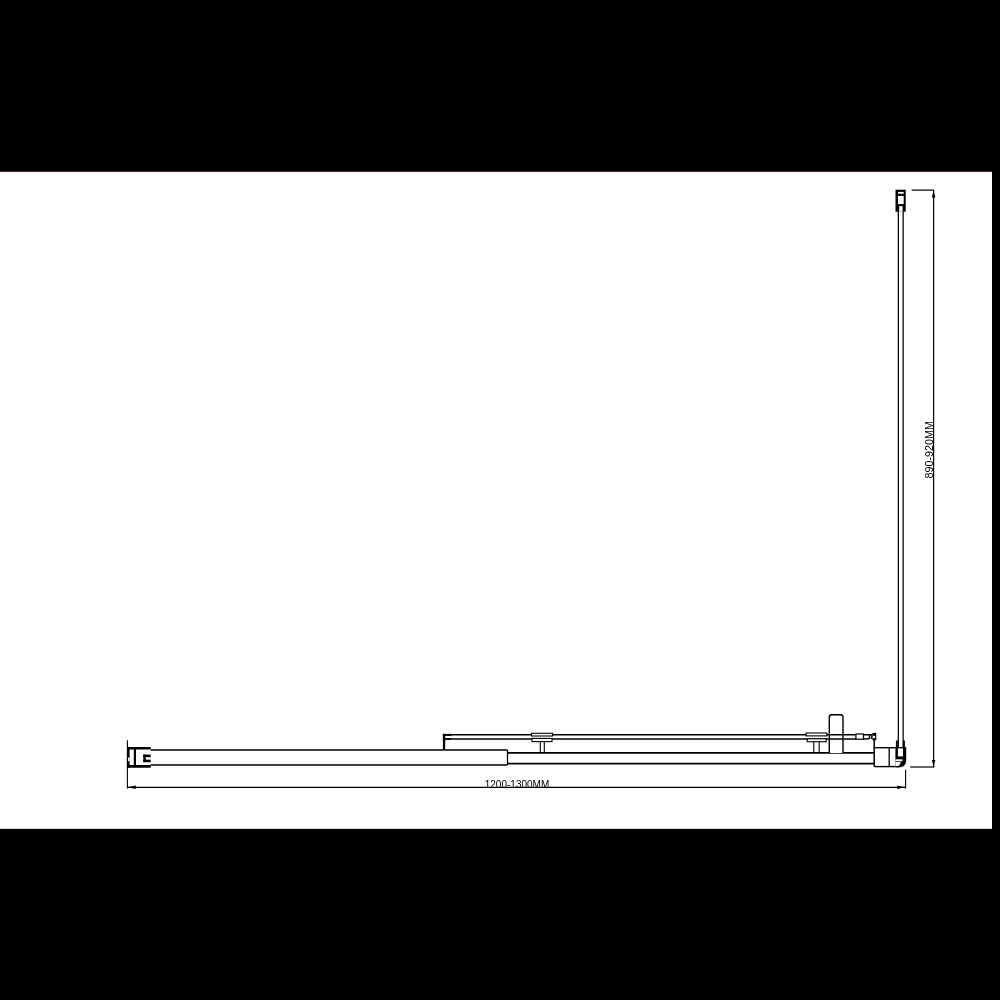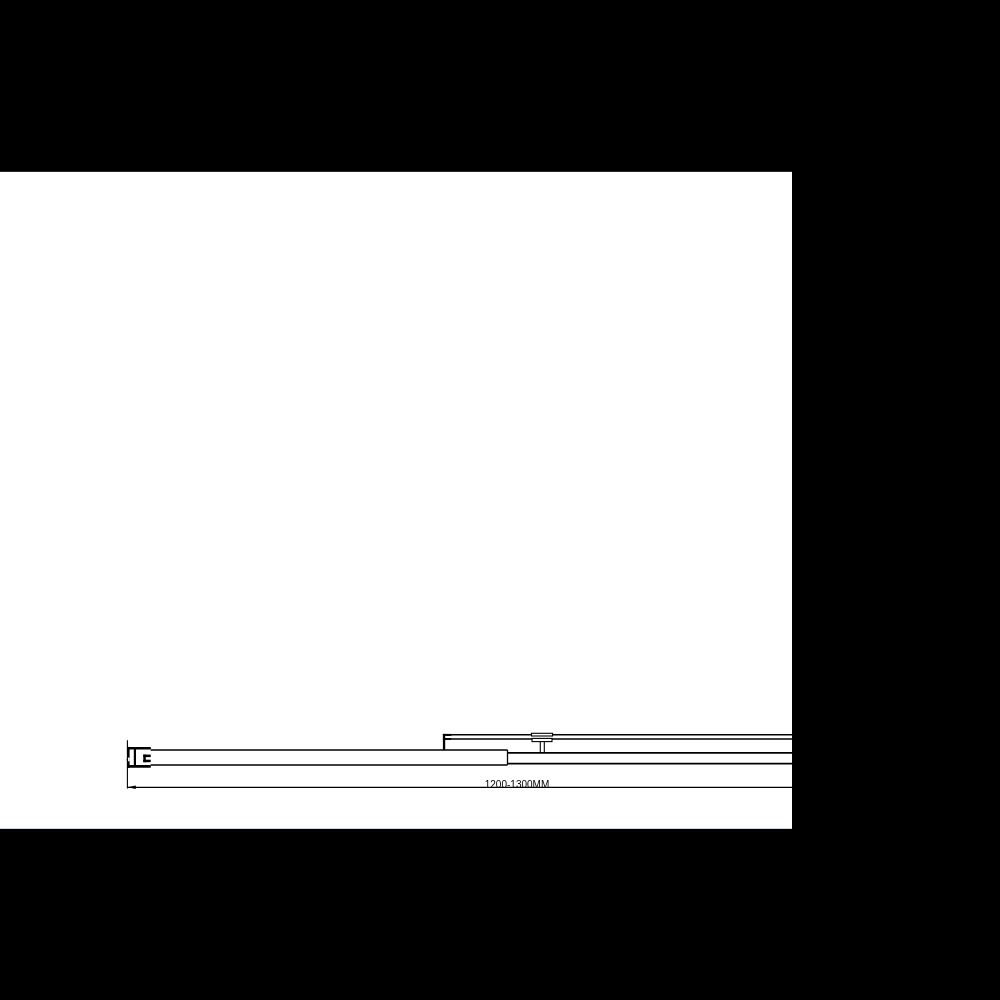--- a/index.html
+++ b/index.html
@@ -1,16 +1,16 @@
 <!DOCTYPE html>
 <html><head>
 <meta charset="utf-8">
 <style>
   html,body{margin:0;padding:0;background:#000;}
-  #page{position:relative;width:792px;height:1000px;background:#0369a1;overflow:hidden;}
+  #page{position:relative;width:992px;height:1000px;background:#ec4899;overflow:hidden;}
   svg{position:absolute;left:0;top:0;}
   text{font-family:"Liberation Sans", sans-serif;fill:#000;}
 </style>
 </head>
 <body>
 <div id="page">
 <svg width="1000" height="1000" viewBox="0 0 1000 1000">
 
   <rect x="0" y="171.7" width="1000" height="657.2" fill="#ffffff"></rect>
 

